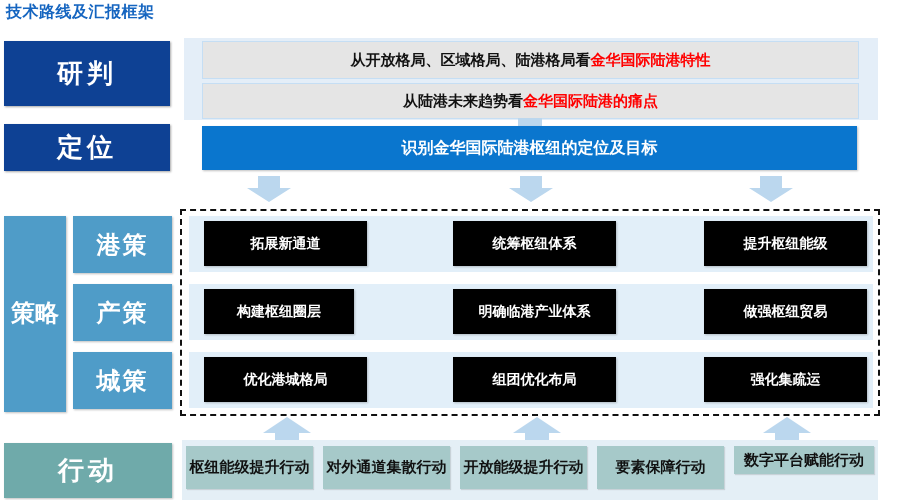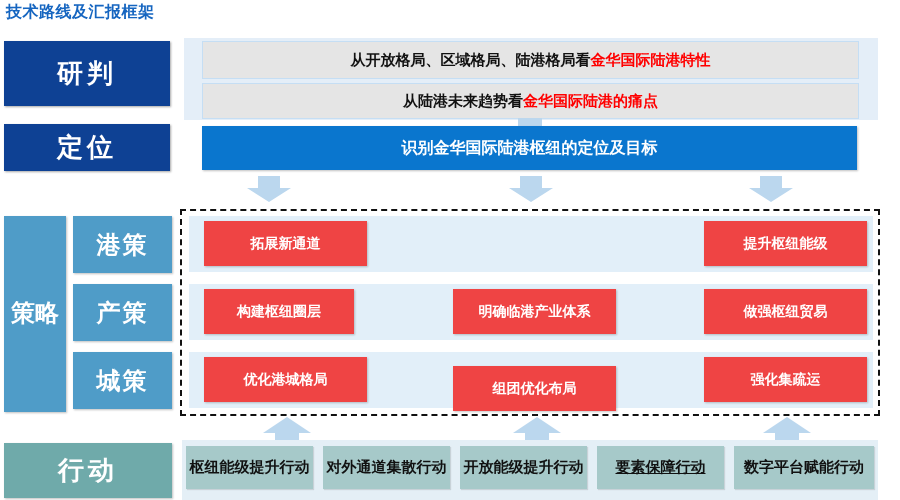--- a/index.html
+++ b/index.html
@@ -76,21 +76,21 @@
     position:absolute;
     border:2.5px dashed #111111;
     box-sizing:border-box;
     background:transparent;
   }
   .strat-row{
     position:absolute;background:#E2EFF9;
   }
   .strat-card{
     position:absolute;
-    background:#ef4444;
+    background:#000000;
     color:#ffffff;font-size:14px;font-weight:700;
     display:flex;align-items:center;justify-content:center;
     white-space:nowrap;
     box-shadow:1px 1px 2px rgba(0,0,0,.22);
   }
 
   
   .action-strip{
     position:absolute;background:#E4EFF6;
   }
@@ -159,30 +159,31 @@
   </div>
 
   <div class="strategy-sub" style="left:73px;top:216px;width:99px;height:57px;">港策</div>
   <div class="strategy-sub" style="left:73px;top:284px;width:99px;height:57px;">产策</div>
   <div class="strategy-sub" style="left:73px;top:352px;width:99px;height:57px;">城策</div>
 
   <div class="dashed-box" style="left:180px;top:209px;width:700px;height:207px;"></div>
 
   <div class="strat-row" style="left:189px;top:216px;width:684px;height:56px;"></div>
   <div class="strat-card" style="left:204px;top:221px;width:163px;height:45px;">拓展新通道</div>
+  <div class="strat-card" style="left:453px;top:221px;width:163px;height:45px;">统筹枢纽体系</div>
   <div class="strat-card" style="left:704px;top:221px;width:163px;height:45px;">提升枢纽能级</div>
 
   <div class="strat-row" style="left:189px;top:284px;width:684px;height:56px;"></div>
   <div class="strat-card" style="left:204px;top:289px;width:150px;height:45px;">构建枢纽圈层</div>
   <div class="strat-card" style="left:453px;top:289px;width:163px;height:45px;">明确临港产业体系</div>
   <div class="strat-card" style="left:704px;top:289px;width:163px;height:45px;">做强枢纽贸易</div>
 
   <div class="strat-row" style="left:189px;top:352px;width:684px;height:56px;"></div>
   <div class="strat-card" style="left:204px;top:357px;width:163px;height:45px;">优化港城格局</div>
-  <div class="strat-card" style="left:453px;top:366px;width:163px;height:45px;">组团优化布局</div>
+  <div class="strat-card" style="left:453px;top:357px;width:163px;height:45px;">组团优化布局</div>
   <div class="strat-card" style="left:704px;top:357px;width:163px;height:45px;">强化集疏运</div>
 
   <div class="arrow" style="left:262px;top:416px;">
     <svg width="50" height="30" viewBox="0 0 50 30">
       <polygon points="25,1 49,17 37,17 37,30 13,30 13,17 1,17" fill="#BBD7EE"></polygon>
     </svg>
   </div>
   <div class="arrow" style="left:512px;top:416px;">
     <svg width="50" height="30" viewBox="0 0 50 30">
       <polygon points="25,1 49,17 37,17 37,30 13,30 13,17 1,17" fill="#BBD7EE"></polygon>
@@ -194,16 +195,16 @@
     </svg>
   </div>
 
   <div class="stage-label teal" style="left:4px;top:443px;width:168px;height:55px;">行动</div>
 
   <div class="action-strip" style="left:182px;top:440px;width:696px;height:60px;"></div>
 
   <div class="action-card" style="left:186px;top:446px;width:127px;height:43px;">枢纽能级提升行动</div>
   <div class="action-card" style="left:460px;top:446px;width:127px;height:43px;">开放能级提升行动</div>
   <div class="action-card" style="left:323px;top:446px;width:127px;height:43px;">对外通道集散行动</div>
-  <div class="action-card" style="left:597px;top:446px;width:127px;height:43px;text-decoration:underline;">要素保障行动</div>
-  <div class="action-card" style="left:734px;top:446px;width:140px;height:43px;">数字平台赋能行动</div>
+  <div class="action-card" style="left:597px;top:446px;width:127px;height:43px;">要素保障行动</div>
+  <div class="action-card" style="left:734px;top:446px;width:140px;height:28px;">数字平台赋能行动</div>
 
 </div>
 
 </body></html>

